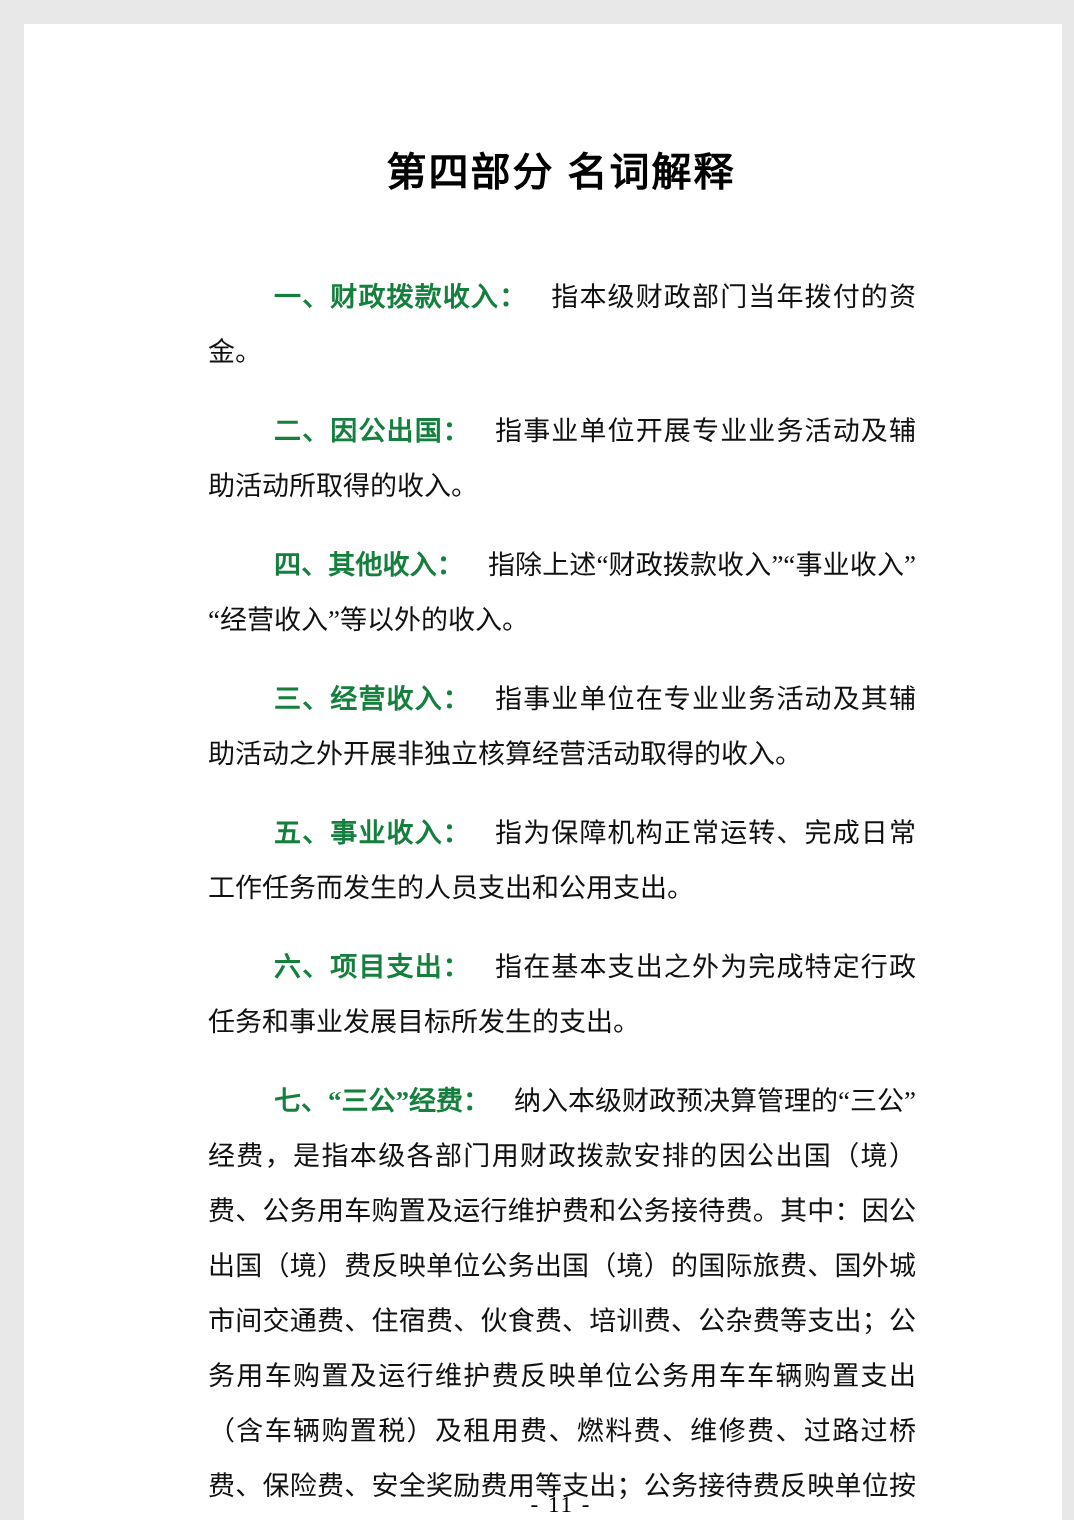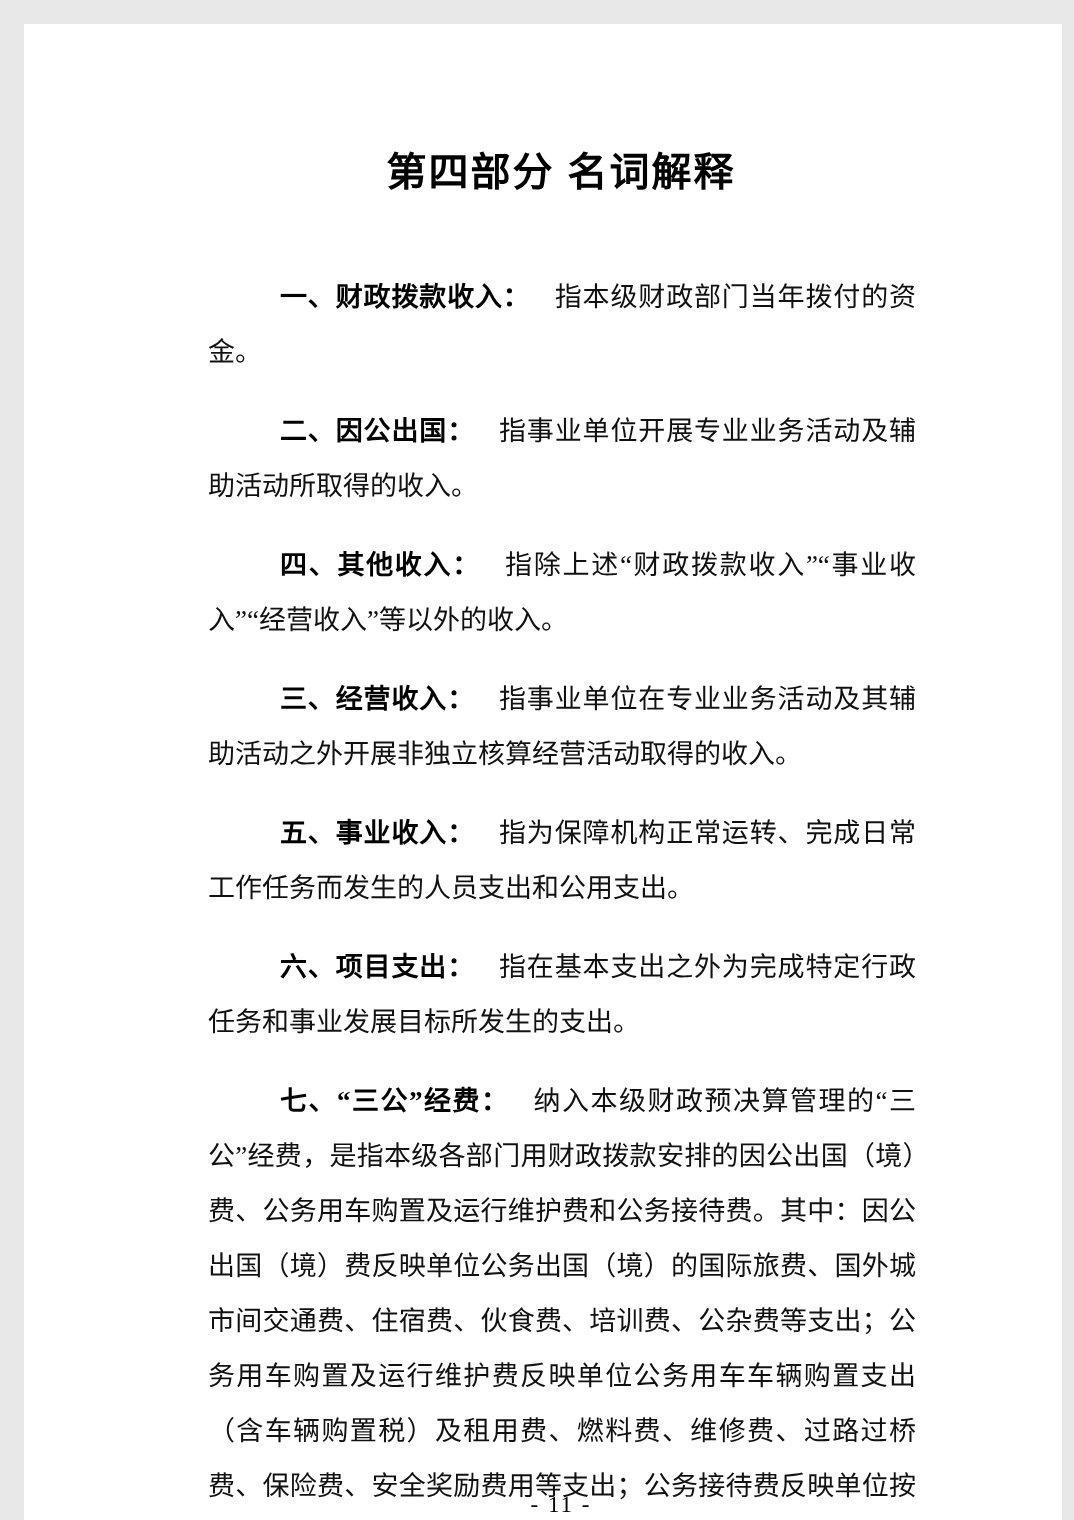--- a/index.html
+++ b/index.html
@@ -38,22 +38,21 @@
     text-justify: inter-ideograph;
     color: #111111;
   }
 
   .para {
     text-indent: 2em;
   }
 
   .para .term {
     font-weight: 700;
-    color: #000000;
-    margin-left: 6px;
+    color: #15803d;
   }
 
   .page-footer {
     position: absolute;
     left: 0;
     right: 0;
     bottom: 14px;
     text-align: center;
     font-size: 23px;
     letter-spacing: 2px;

